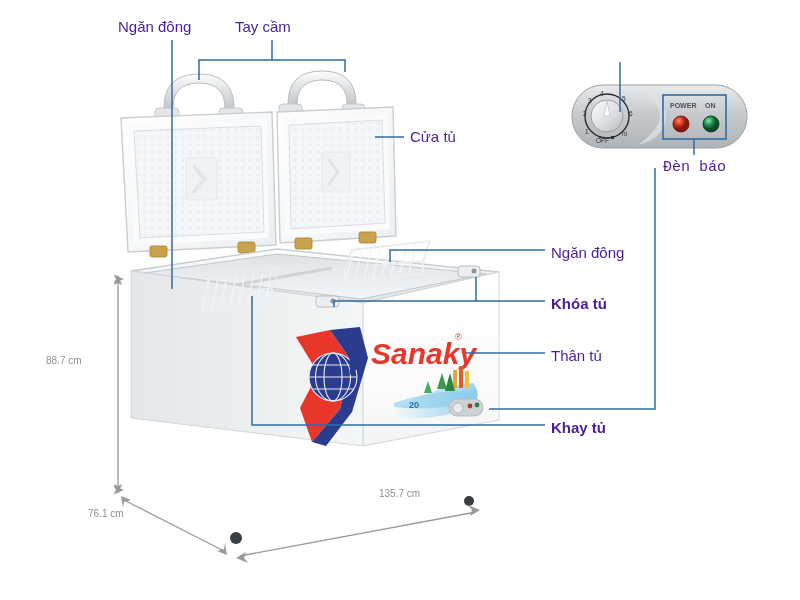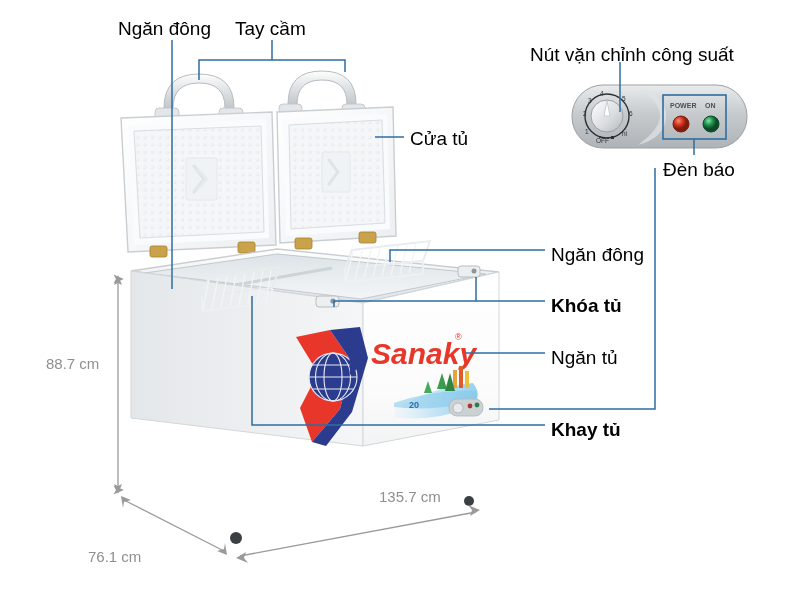--- a/index.html
+++ b/index.html
@@ -7,30 +7,30 @@
     width: 800px; height: 600px;
     background: #ffffff;
     font-family: "Liberation Sans", sans-serif;
     overflow: hidden;
     position: relative;
   }
   #stage { position: absolute; inset: 0; }
 
   .callout-label {
     position: absolute;
-    color: #000000;
-    font-size: 19px;
+    color: #4c1d95;
+    font-size: 15px;
     line-height: 1.15;
     white-space: nowrap;
     font-family: "Liberation Sans", sans-serif;
   }
   .dim-label {
     position: absolute;
     color: #8f8f8f;
-    font-size: 15px;
+    font-size: 10px;
     white-space: nowrap;
   }
   svg.overlay { position: absolute; inset: 0; width: 800px; height: 600px; }
 
   
   #freezer { position: absolute; left: 0; top: 0; width: 800px; height: 600px; }
 </style>
 </head>
 <body>
 
@@ -307,24 +307,23 @@
       <path d="M121 496 L131 500 L124 502 L123 508 Z"></path>
       <path d="M227 555 L217 551 L224 549 L225 543 Z"></path>
       <path d="M236 558 L246 552 L244 558 L248 563 Z"></path>
       <path d="M480 510 L470 516 L472 510 L468 505 Z"></path>
     </g>
   </svg>
 
   <div class="callout-label" style="left:118px; top:18px;">Ngăn đông</div>
   <div class="callout-label" style="left:235px; top:18px;">Tay cầm</div>
   <div class="callout-label" style="left:410px; top:128px;">Cửa tủ</div>
-  <div class="callout-label" style="left:530px; top:44px;">Nút vặn chỉnh công suất</div>
-  <div class="callout-label" style="left:663px; top:159px;">Đèn báo</div>
+  <div class="callout-label" style="left:663px; top:159px;font-family:Liberation Mono, monospace;">Đèn báo</div>
   <div class="callout-label" style="left:551px; top:244px;">Ngăn đông</div>
   <div class="callout-label" style="left:551px; top:295px;font-weight:bold;">Khóa tủ</div>
-  <div class="callout-label" style="left:551px; top:347px;">Ngăn tủ</div>
+  <div class="callout-label" style="left:551px; top:347px;">Thân tủ</div>
   <div class="callout-label" style="left:551px; top:419px;font-weight:bold;">Khay tủ</div>
 
   <div class="dim-label" style="left:46px; top:355px;">88.7 cm</div>
-  <div class="dim-label" style="left:88px; top:508px;margin-top:40px;">76.1 cm</div>
+  <div class="dim-label" style="left:88px; top:508px;">76.1 cm</div>
   <div class="dim-label" style="left:379px; top:488px;">135.7 cm</div>
 
 </div>
 
 </body></html>

